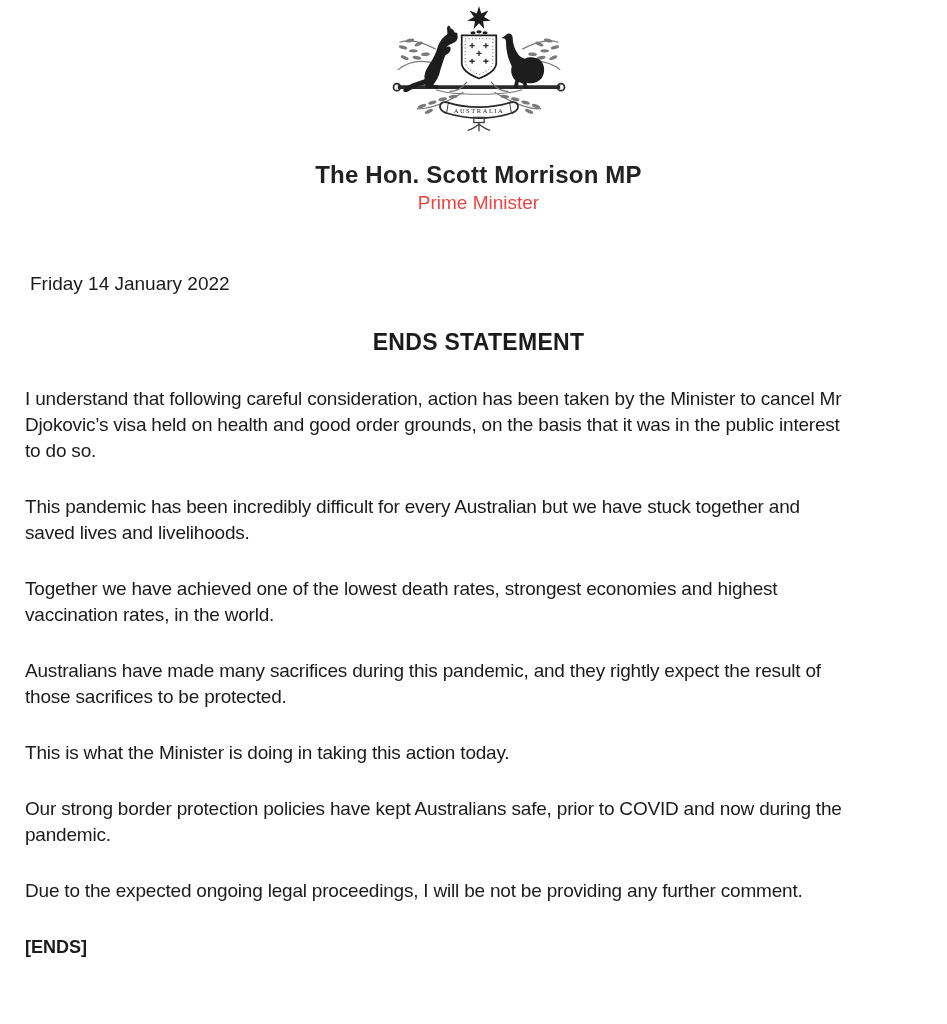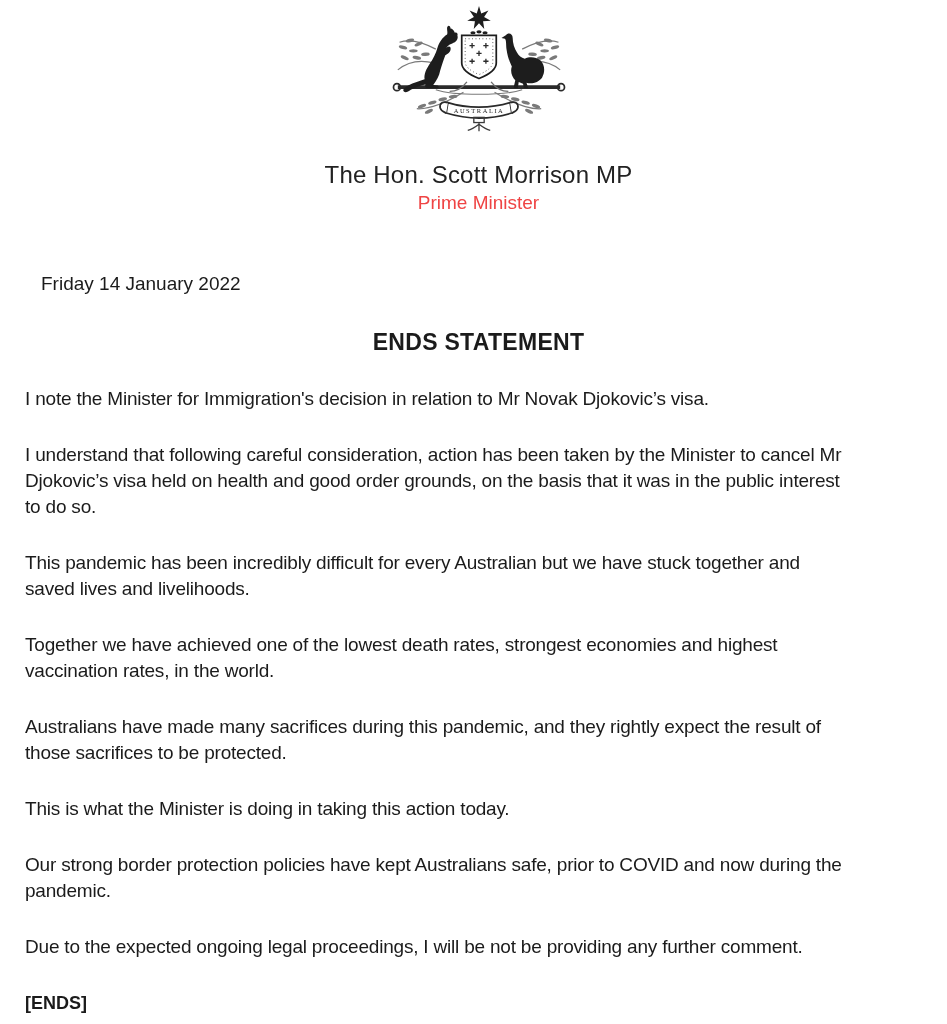--- a/index.html
+++ b/index.html
@@ -13,35 +13,35 @@
     color: #1b1b1b;
     font-family: "Liberation Sans", sans-serif;
     overflow: hidden;
   }
   .crest-wrap { text-align: center; height: 132px; }
   .crest-wrap svg { display: inline-block; }
   .officeholder-name {
     margin: 24px 0 0;
     font-size: 24px;
     line-height: 30px;
-    font-weight: 400;
+    font-weight: 700;
     text-align: center;
     letter-spacing: 0.2px;
     color: #222222;
   }
   .officeholder-title {
     margin: 0;
     font-size: 19px;
     line-height: 26px;
     font-weight: 400;
     text-align: center;
     color: #ef4444;
   }
   .statement-date {
-    margin: 55px 16px 0;
+    margin: 55px 5px 0;
     font-size: 19px;
     line-height: 26px;
     color: #1b1b1b;
   }
   .statement-heading {
     margin: 31px 0 0;
     font-size: 23px;
     line-height: 28px;
     font-weight: 700;
     text-align: center;
@@ -163,21 +163,20 @@
     </svg>
   </div>
 
   <h1 class="officeholder-name">The Hon. Scott Morrison MP</h1>
   <div class="officeholder-title">Prime Minister</div>
 
   <div class="statement-date">Friday 14 January 2022</div>
 
   <h2 class="statement-heading">ENDS STATEMENT</h2>
 
-  <p class="para">I note the Minister for Immigration's decision in relation to Mr Novak Djokovic’s visa.</p>
   <p class="para">I understand that following careful consideration, action has been taken by the Minister to cancel Mr
 Djokovic’s visa held on health and good order grounds, on the basis that it was in the public interest
 to do so.</p>
   <p class="para">This pandemic has been incredibly difficult for every Australian but we have stuck together and
 saved lives and livelihoods.</p>
   <p class="para">Together we have achieved one of the lowest death rates, strongest economies and highest
 vaccination rates, in the world.</p>
   <p class="para">Australians have made many sacrifices during this pandemic, and they rightly expect the result of
 those sacrifices to be protected.</p>
   <p class="para">This is what the Minister is doing in taking this action today.</p>

